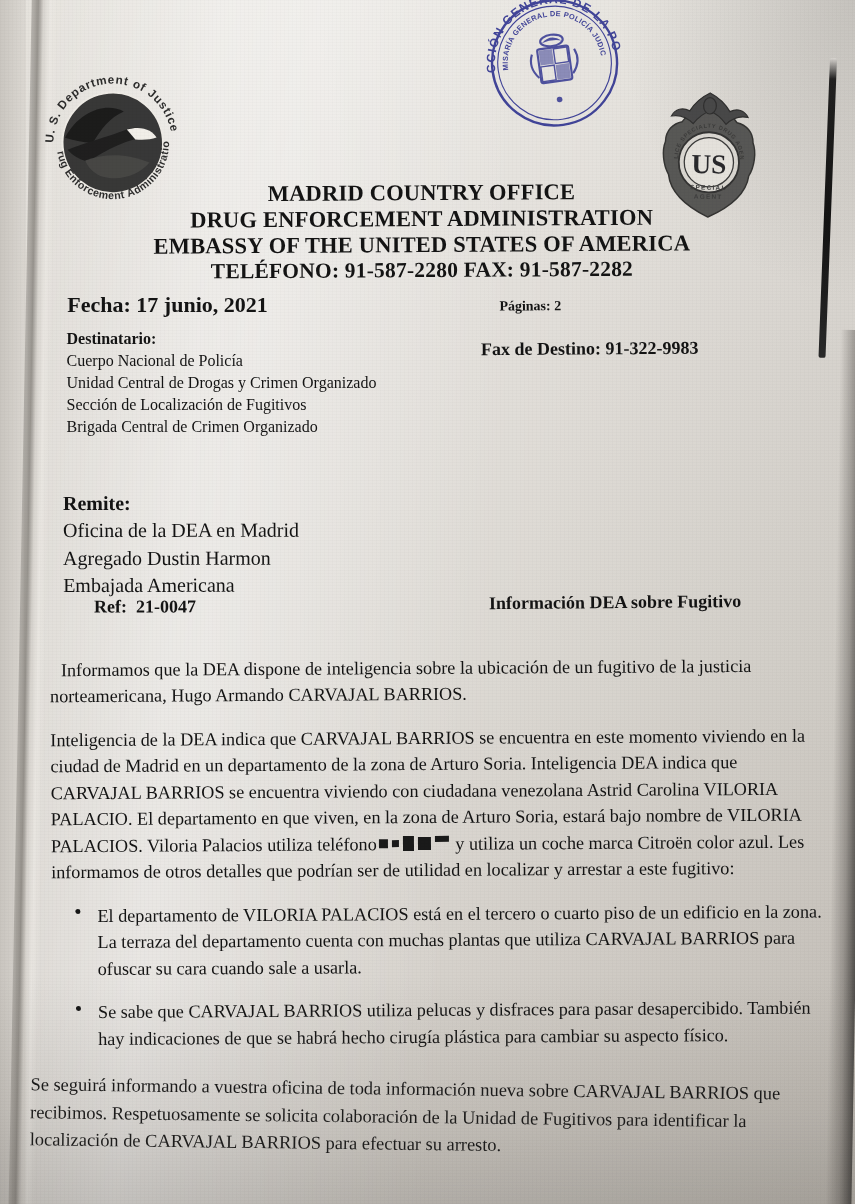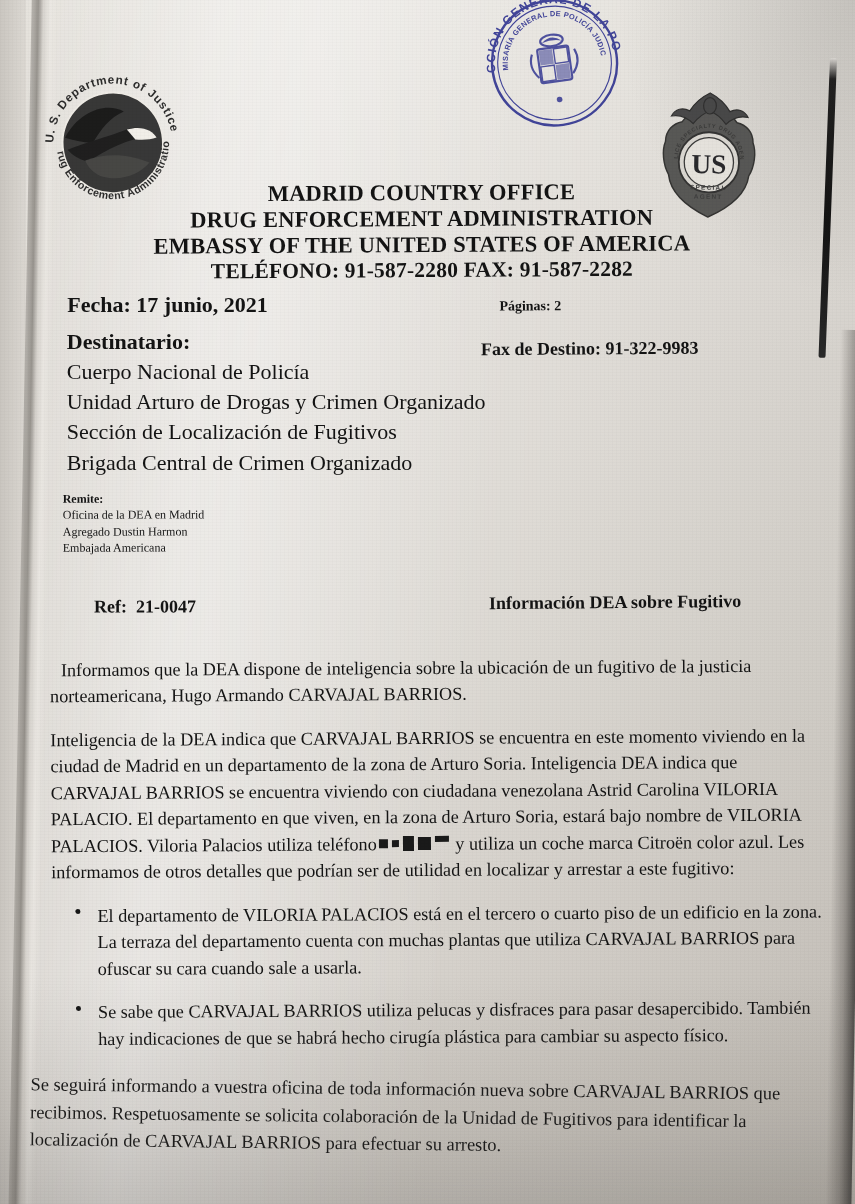--- a/index.html
+++ b/index.html
@@ -134,29 +134,29 @@
     transform: rotate(0.5deg);
   }
   .faxdest {
     left: 485px; top: 341px;
     font-size: 18px; font-weight: bold;
     transform: rotate(0.5deg);
   }
 
   .dest {
     left: 70px; top: 325px;
-    font-size: 22px;
+    font-size: 16px;
     line-height: 1.37;
     transform: rotate(0.9deg);
   }
   .dest .lbl { font-weight: bold; }
 
   .remite {
     left: 64px; top: 486px;
-    font-size: 12px;
+    font-size: 20px;
     line-height: 1.37;
     transform: rotate(0.8deg);
   }
   .remite .lbl { font-weight: bold; }
 
   .ref {
     left: 58px; top: 592px;
     font-size: 18px; font-weight: bold;
     transform: rotate(0.8deg);
     margin-left: 36px;
@@ -355,21 +355,21 @@
     </div>
 
     <div class="abs faxdest">
       <span>Fax de Destino:</span>
       <span>91-322-9983</span>
     </div>
 
     <div class="abs dest">
       <div class="lbl">Destinatario:</div>
       <div>Cuerpo Nacional de Policía</div>
-      <div>Unidad Arturo de Drogas y Crimen Organizado</div>
+      <div>Unidad Central de Drogas y Crimen Organizado</div>
       <div>Sección de Localización de Fugitivos</div>
       <div>Brigada Central de Crimen Organizado</div>
     </div>
 
     <div class="abs remite">
       <div class="lbl">Remite:</div>
       <div>Oficina de la DEA en Madrid</div>
       <div>Agregado Dustin Harmon</div>
       <div>Embajada Americana</div>
     </div>

